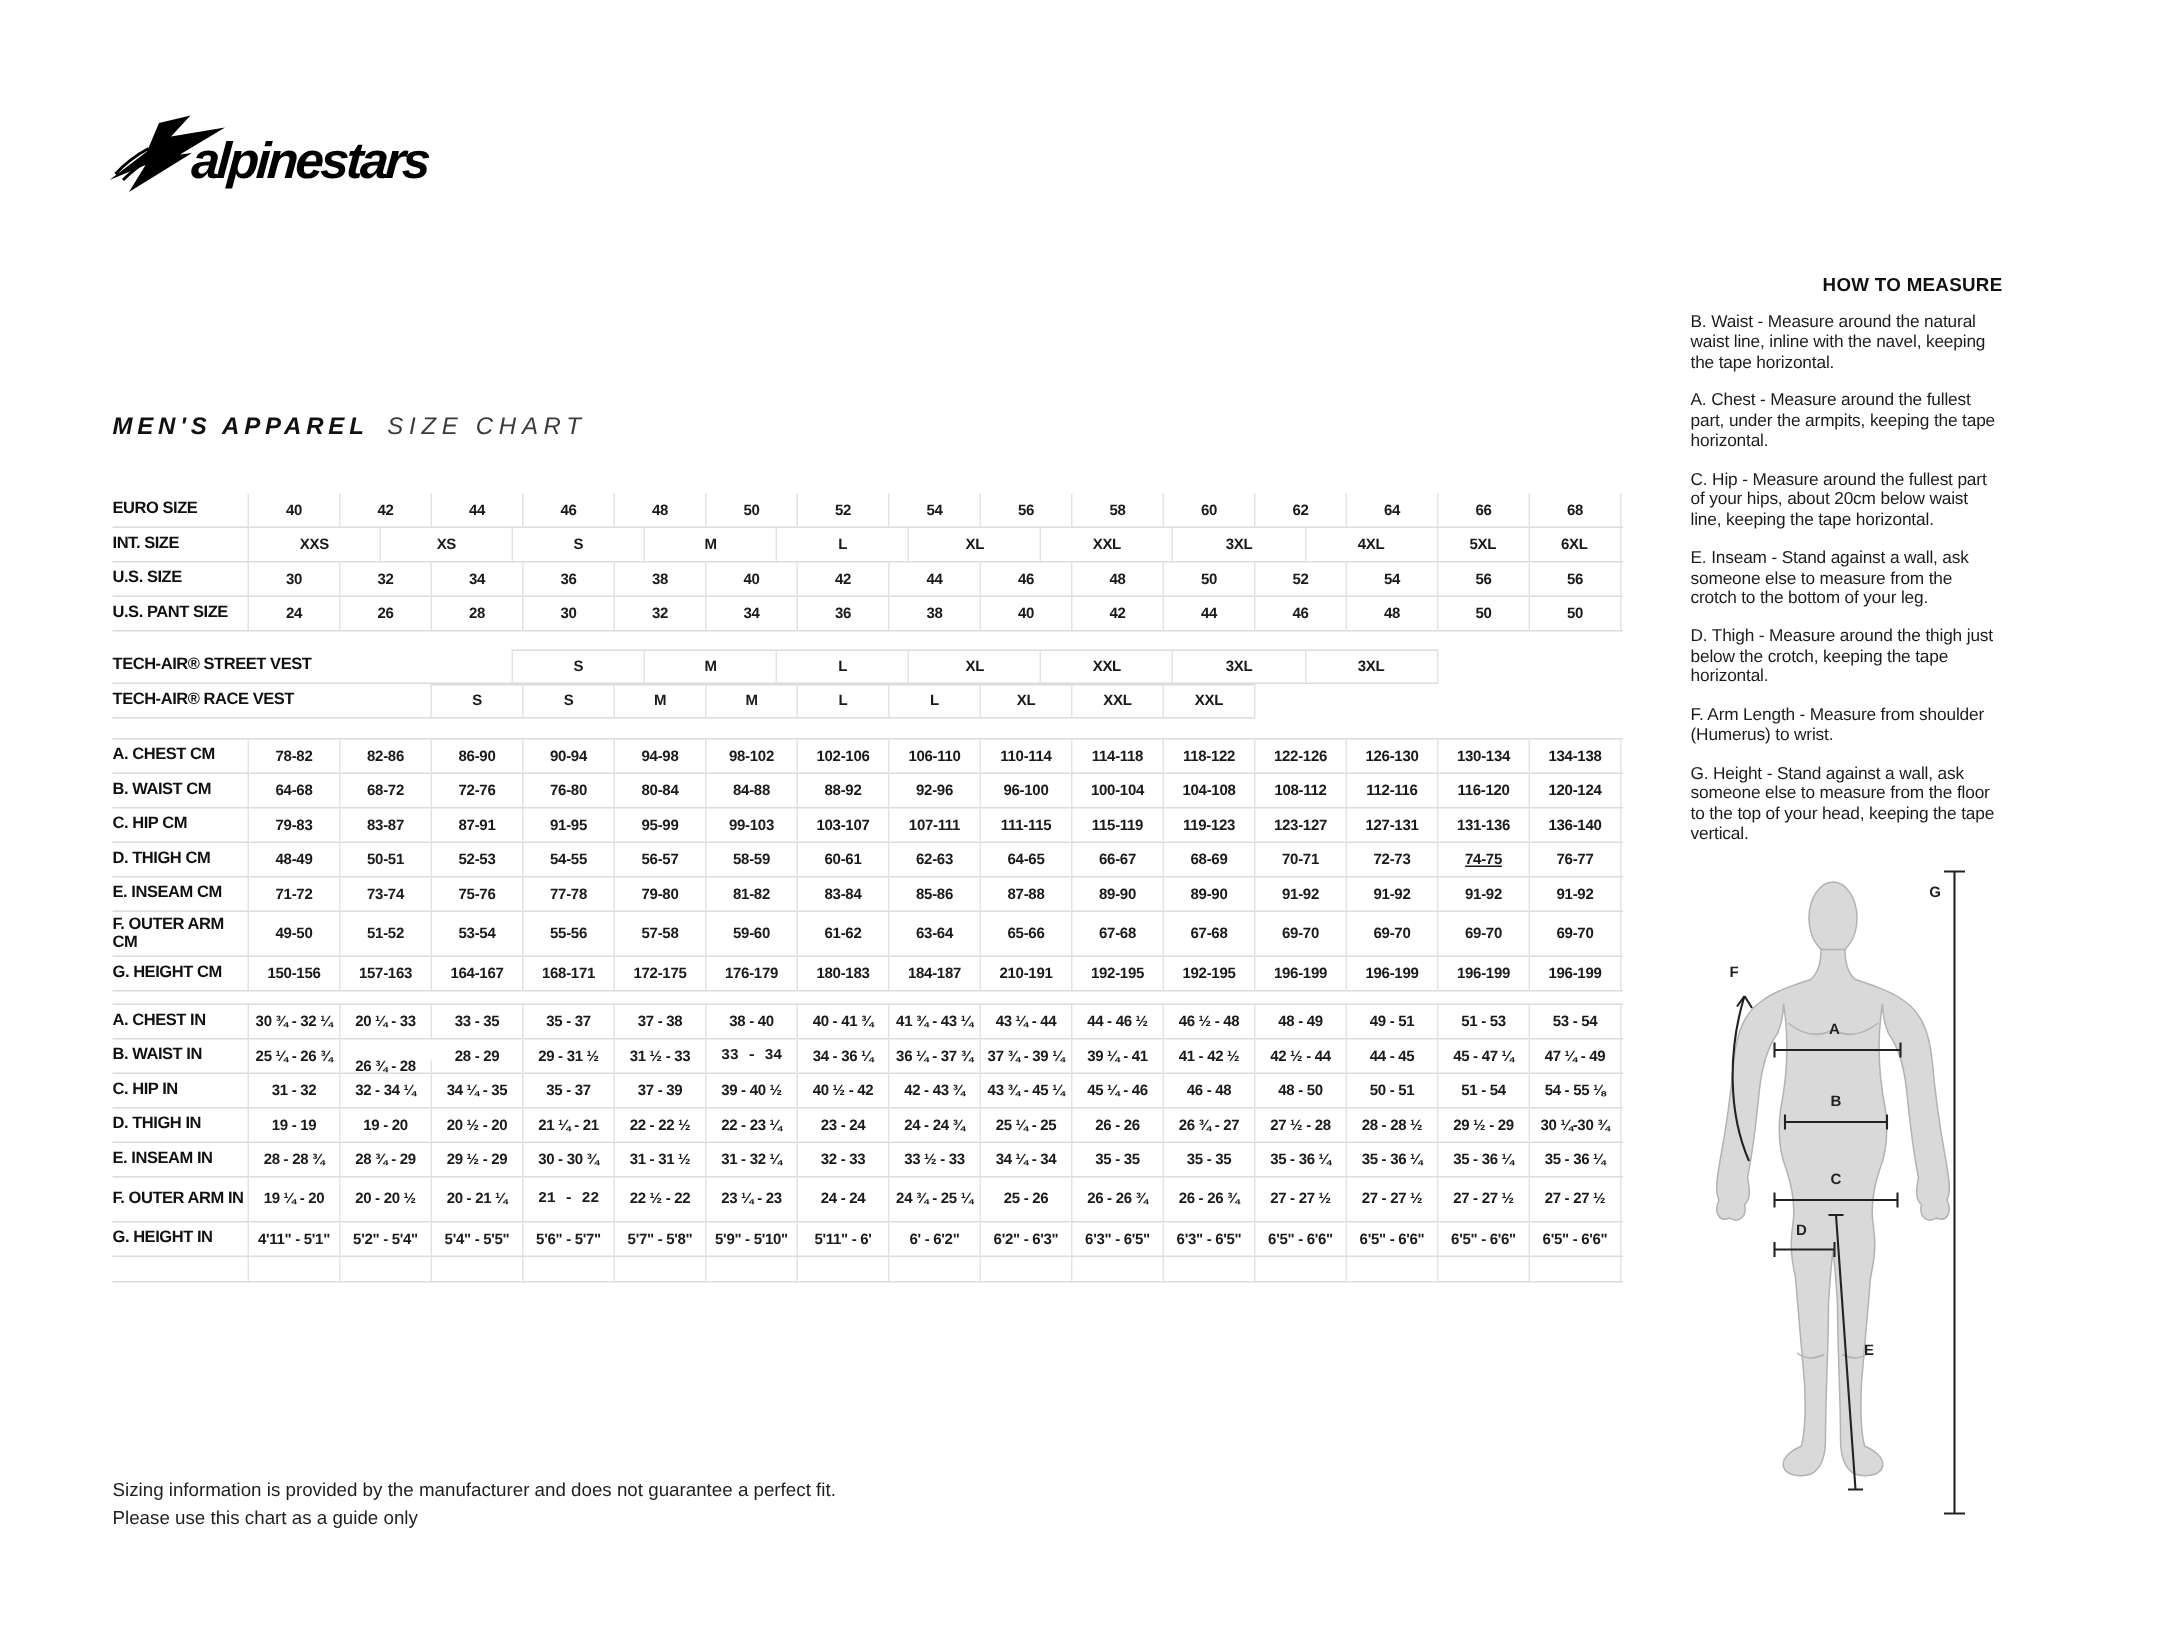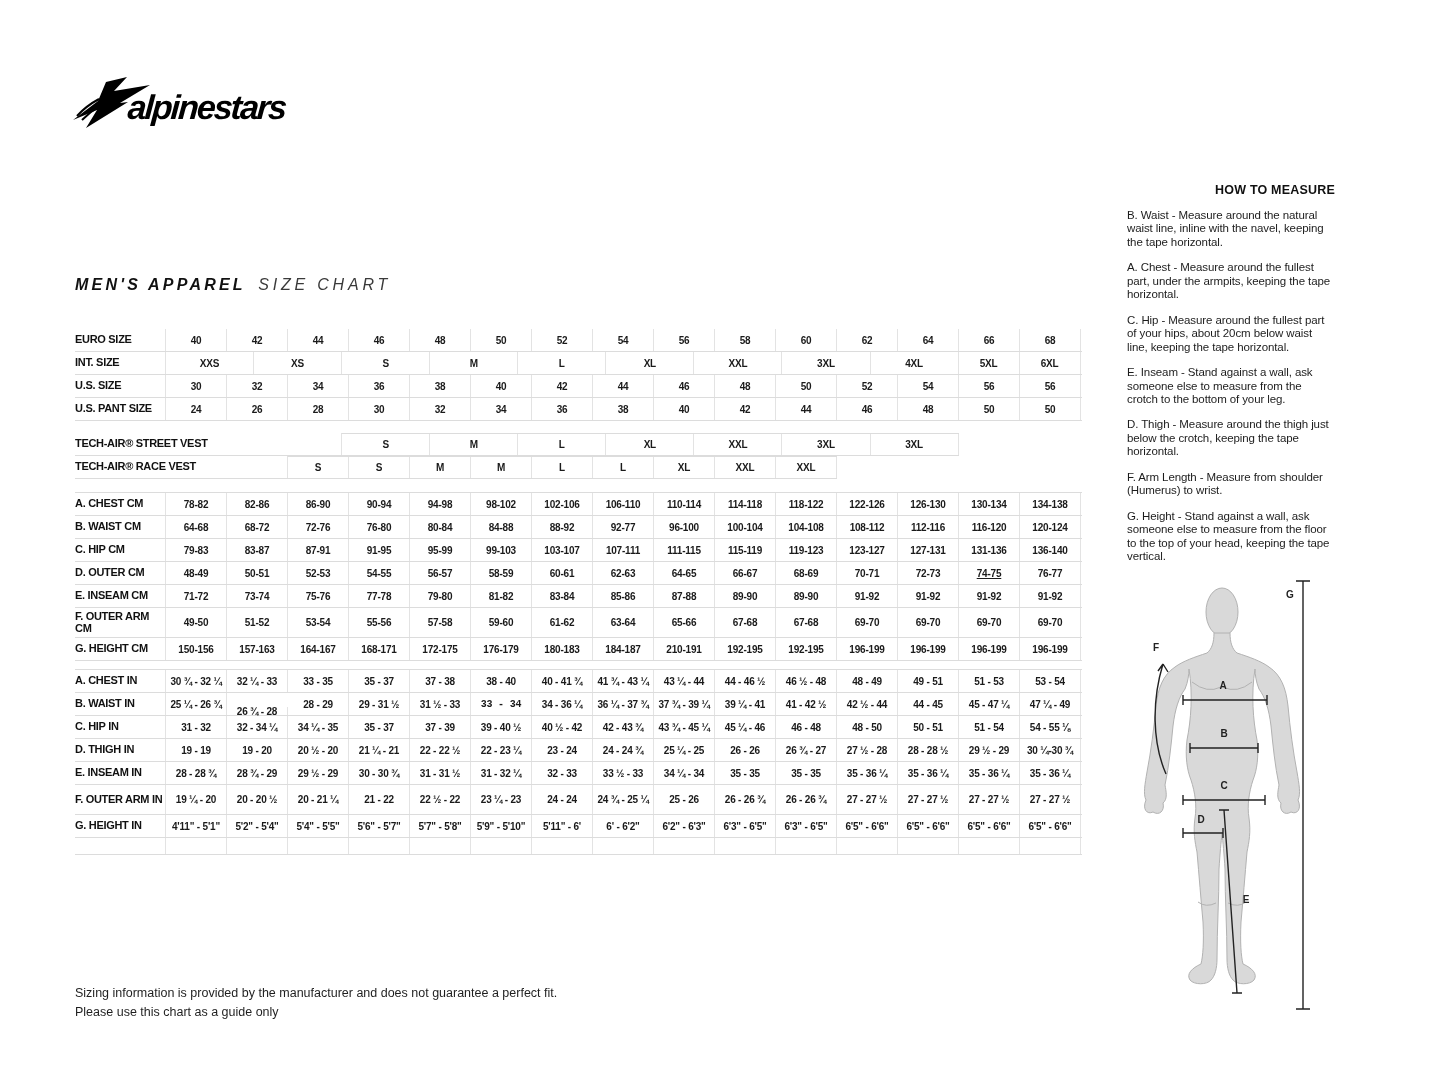--- a/index.html
+++ b/index.html
@@ -194,21 +194,21 @@
     <div class="row">
       <div class="lbl">B. WAIST CM</div>
       <div class="cells">
         <div class="c" style="width: 61px;">64-68</div>
         <div class="c" style="width: 61px;">68-72</div>
         <div class="c" style="width: 61px;">72-76</div>
         <div class="c" style="width: 61px;">76-80</div>
         <div class="c" style="width: 61px;">80-84</div>
         <div class="c" style="width: 61px;">84-88</div>
         <div class="c" style="width: 61px;">88-92</div>
-        <div class="c" style="width: 61px;">92-77</div>
+        <div class="c" style="width: 61px;">92-96</div>
         <div class="c" style="width: 61px;">96-100</div>
         <div class="c" style="width: 61px;">100-104</div>
         <div class="c" style="width: 61px;">104-108</div>
         <div class="c" style="width: 61px;">108-112</div>
         <div class="c" style="width: 61px;">112-116</div>
         <div class="c" style="width: 61px;">116-120</div>
         <div class="c" style="width: 61px;">120-124</div>
       </div>
     </div>
     <div class="row">
@@ -225,21 +225,21 @@
         <div class="c" style="width: 61px;">111-115</div>
         <div class="c" style="width: 61px;">115-119</div>
         <div class="c" style="width: 61px;">119-123</div>
         <div class="c" style="width: 61px;">123-127</div>
         <div class="c" style="width: 61px;">127-131</div>
         <div class="c" style="width: 61px;">131-136</div>
         <div class="c" style="width: 61px;">136-140</div>
       </div>
     </div>
     <div class="row">
-      <div class="lbl">D. OUTER CM</div>
+      <div class="lbl">D. THIGH CM</div>
       <div class="cells">
         <div class="c" style="width: 61px;">48-49</div>
         <div class="c" style="width: 61px;">50-51</div>
         <div class="c" style="width: 61px;">52-53</div>
         <div class="c" style="width: 61px;">54-55</div>
         <div class="c" style="width: 61px;">56-57</div>
         <div class="c" style="width: 61px;">58-59</div>
         <div class="c" style="width: 61px;">60-61</div>
         <div class="c" style="width: 61px;">62-63</div>
         <div class="c" style="width: 61px;">64-65</div>
@@ -309,21 +309,21 @@
         <div class="c" style="width: 61px;">196-199</div>
         <div class="c" style="width: 61px;">196-199</div>
         <div class="c" style="width: 61px;">196-199</div>
       </div>
     </div>
     <div class="gap8"></div>
     <div class="row bt">
       <div class="lbl">A. CHEST IN</div>
       <div class="cells">
         <div class="c" style="width: 61px;">30 ¾ - 32 ¼</div>
-        <div class="c" style="width: 61px;">32 ¼ - 33</div>
+        <div class="c" style="width: 61px;">20 ¼ - 33</div>
         <div class="c" style="width: 61px;">33 - 35</div>
         <div class="c" style="width: 61px;">35 - 37</div>
         <div class="c" style="width: 61px;">37 - 38</div>
         <div class="c" style="width: 61px;">38 - 40</div>
         <div class="c" style="width: 61px;">40 - 41 ¾</div>
         <div class="c" style="width: 61px;">41 ¾ - 43 ¼</div>
         <div class="c" style="width: 61px;">43 ¼ - 44</div>
         <div class="c" style="width: 61px;">44 - 46 ½</div>
         <div class="c" style="width: 61px;">46 ½ - 48</div>
         <div class="c" style="width: 61px;">48 - 49</div>
@@ -411,21 +411,21 @@
         <div class="c" style="width: 61px;">35 - 36 ¼</div>
         <div class="c" style="width: 61px;">35 - 36 ¼</div>
       </div>
     </div>
     <div class="row tall">
       <div class="lbl">F. OUTER ARM IN</div>
       <div class="cells">
         <div class="c" style="width: 61px;">19 ¼ - 20</div>
         <div class="c" style="width: 61px;">20 - 20 ½</div>
         <div class="c" style="width: 61px;">20 - 21 ¼</div>
-        <div class="c" style="width: 61px;">21 - 22</div>
+        <div class="c" style="width: 61px; font-family: Liberation Mono, monospace;">21 - 22</div>
         <div class="c" style="width: 61px;">22 ½ - 22</div>
         <div class="c" style="width: 61px;">23 ¼ - 23</div>
         <div class="c" style="width: 61px;">24 - 24</div>
         <div class="c" style="width: 61px;">24 ¾ - 25 ¼</div>
         <div class="c" style="width: 61px;">25 - 26</div>
         <div class="c" style="width: 61px;">26 - 26 ¾</div>
         <div class="c" style="width: 61px;">26 - 26 ¾</div>
         <div class="c" style="width: 61px;">27 - 27 ½</div>
         <div class="c" style="width: 61px;">27 - 27 ½</div>
         <div class="c" style="width: 61px;">27 - 27 ½</div>

